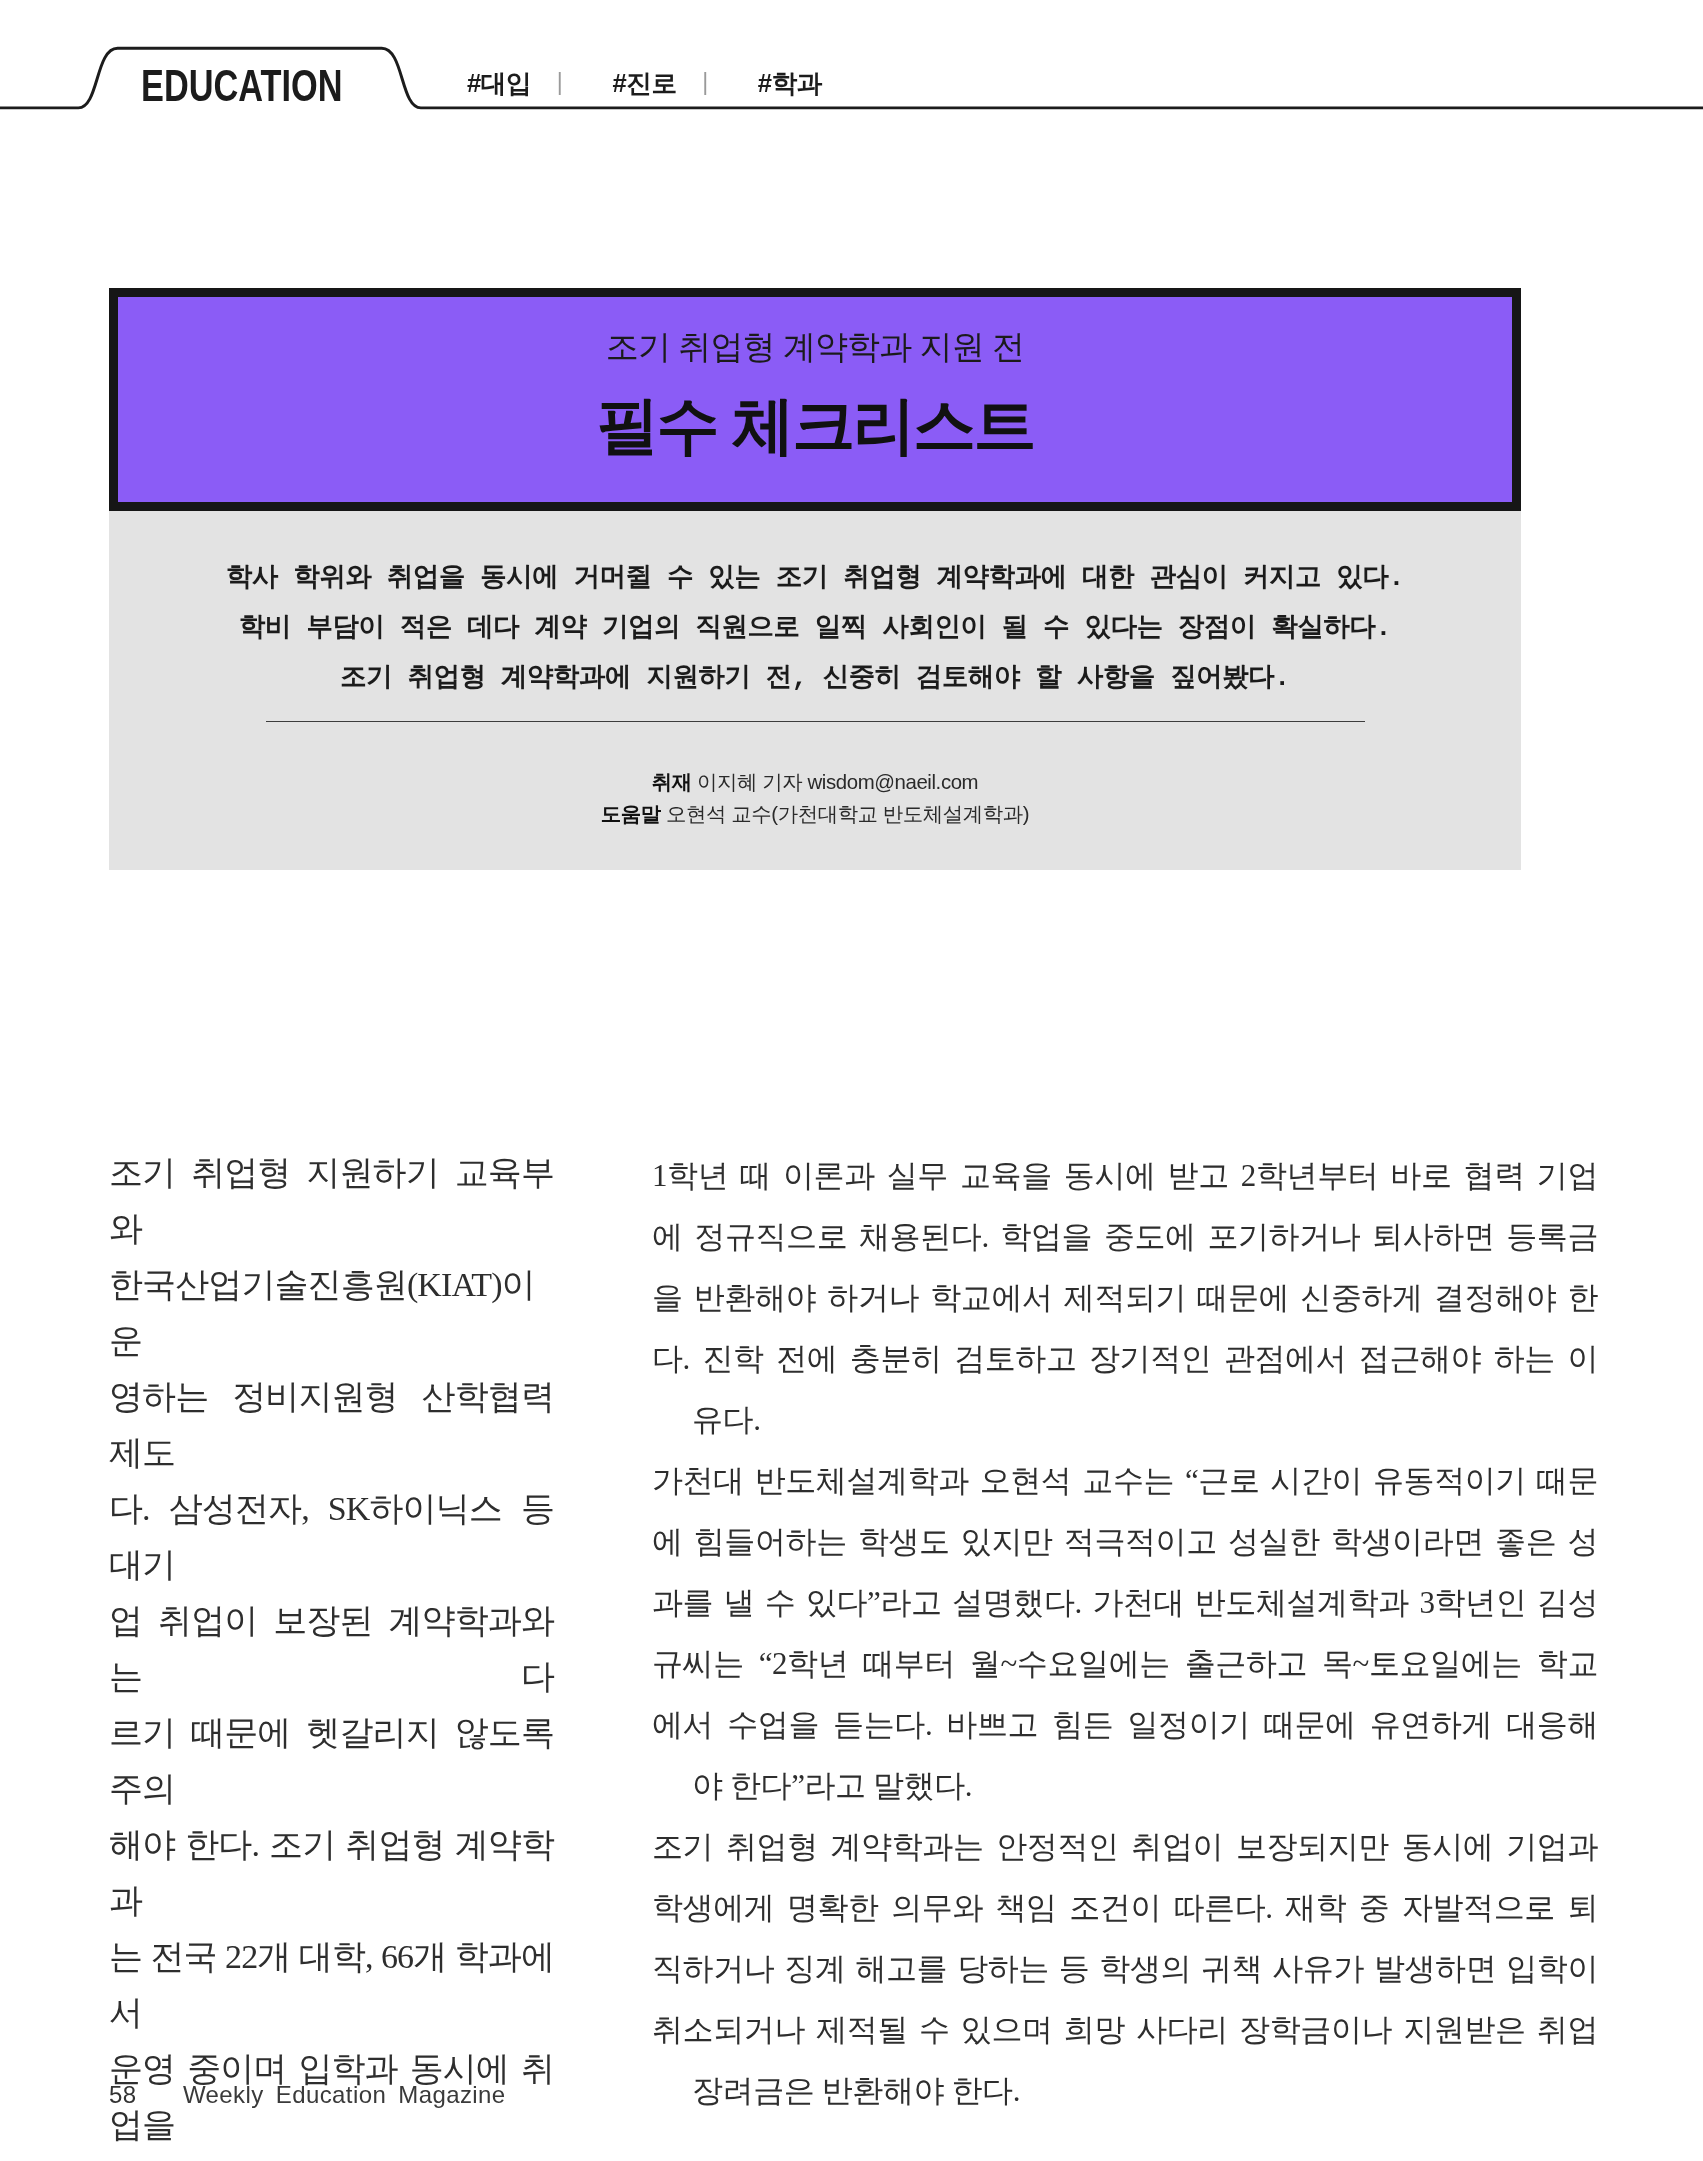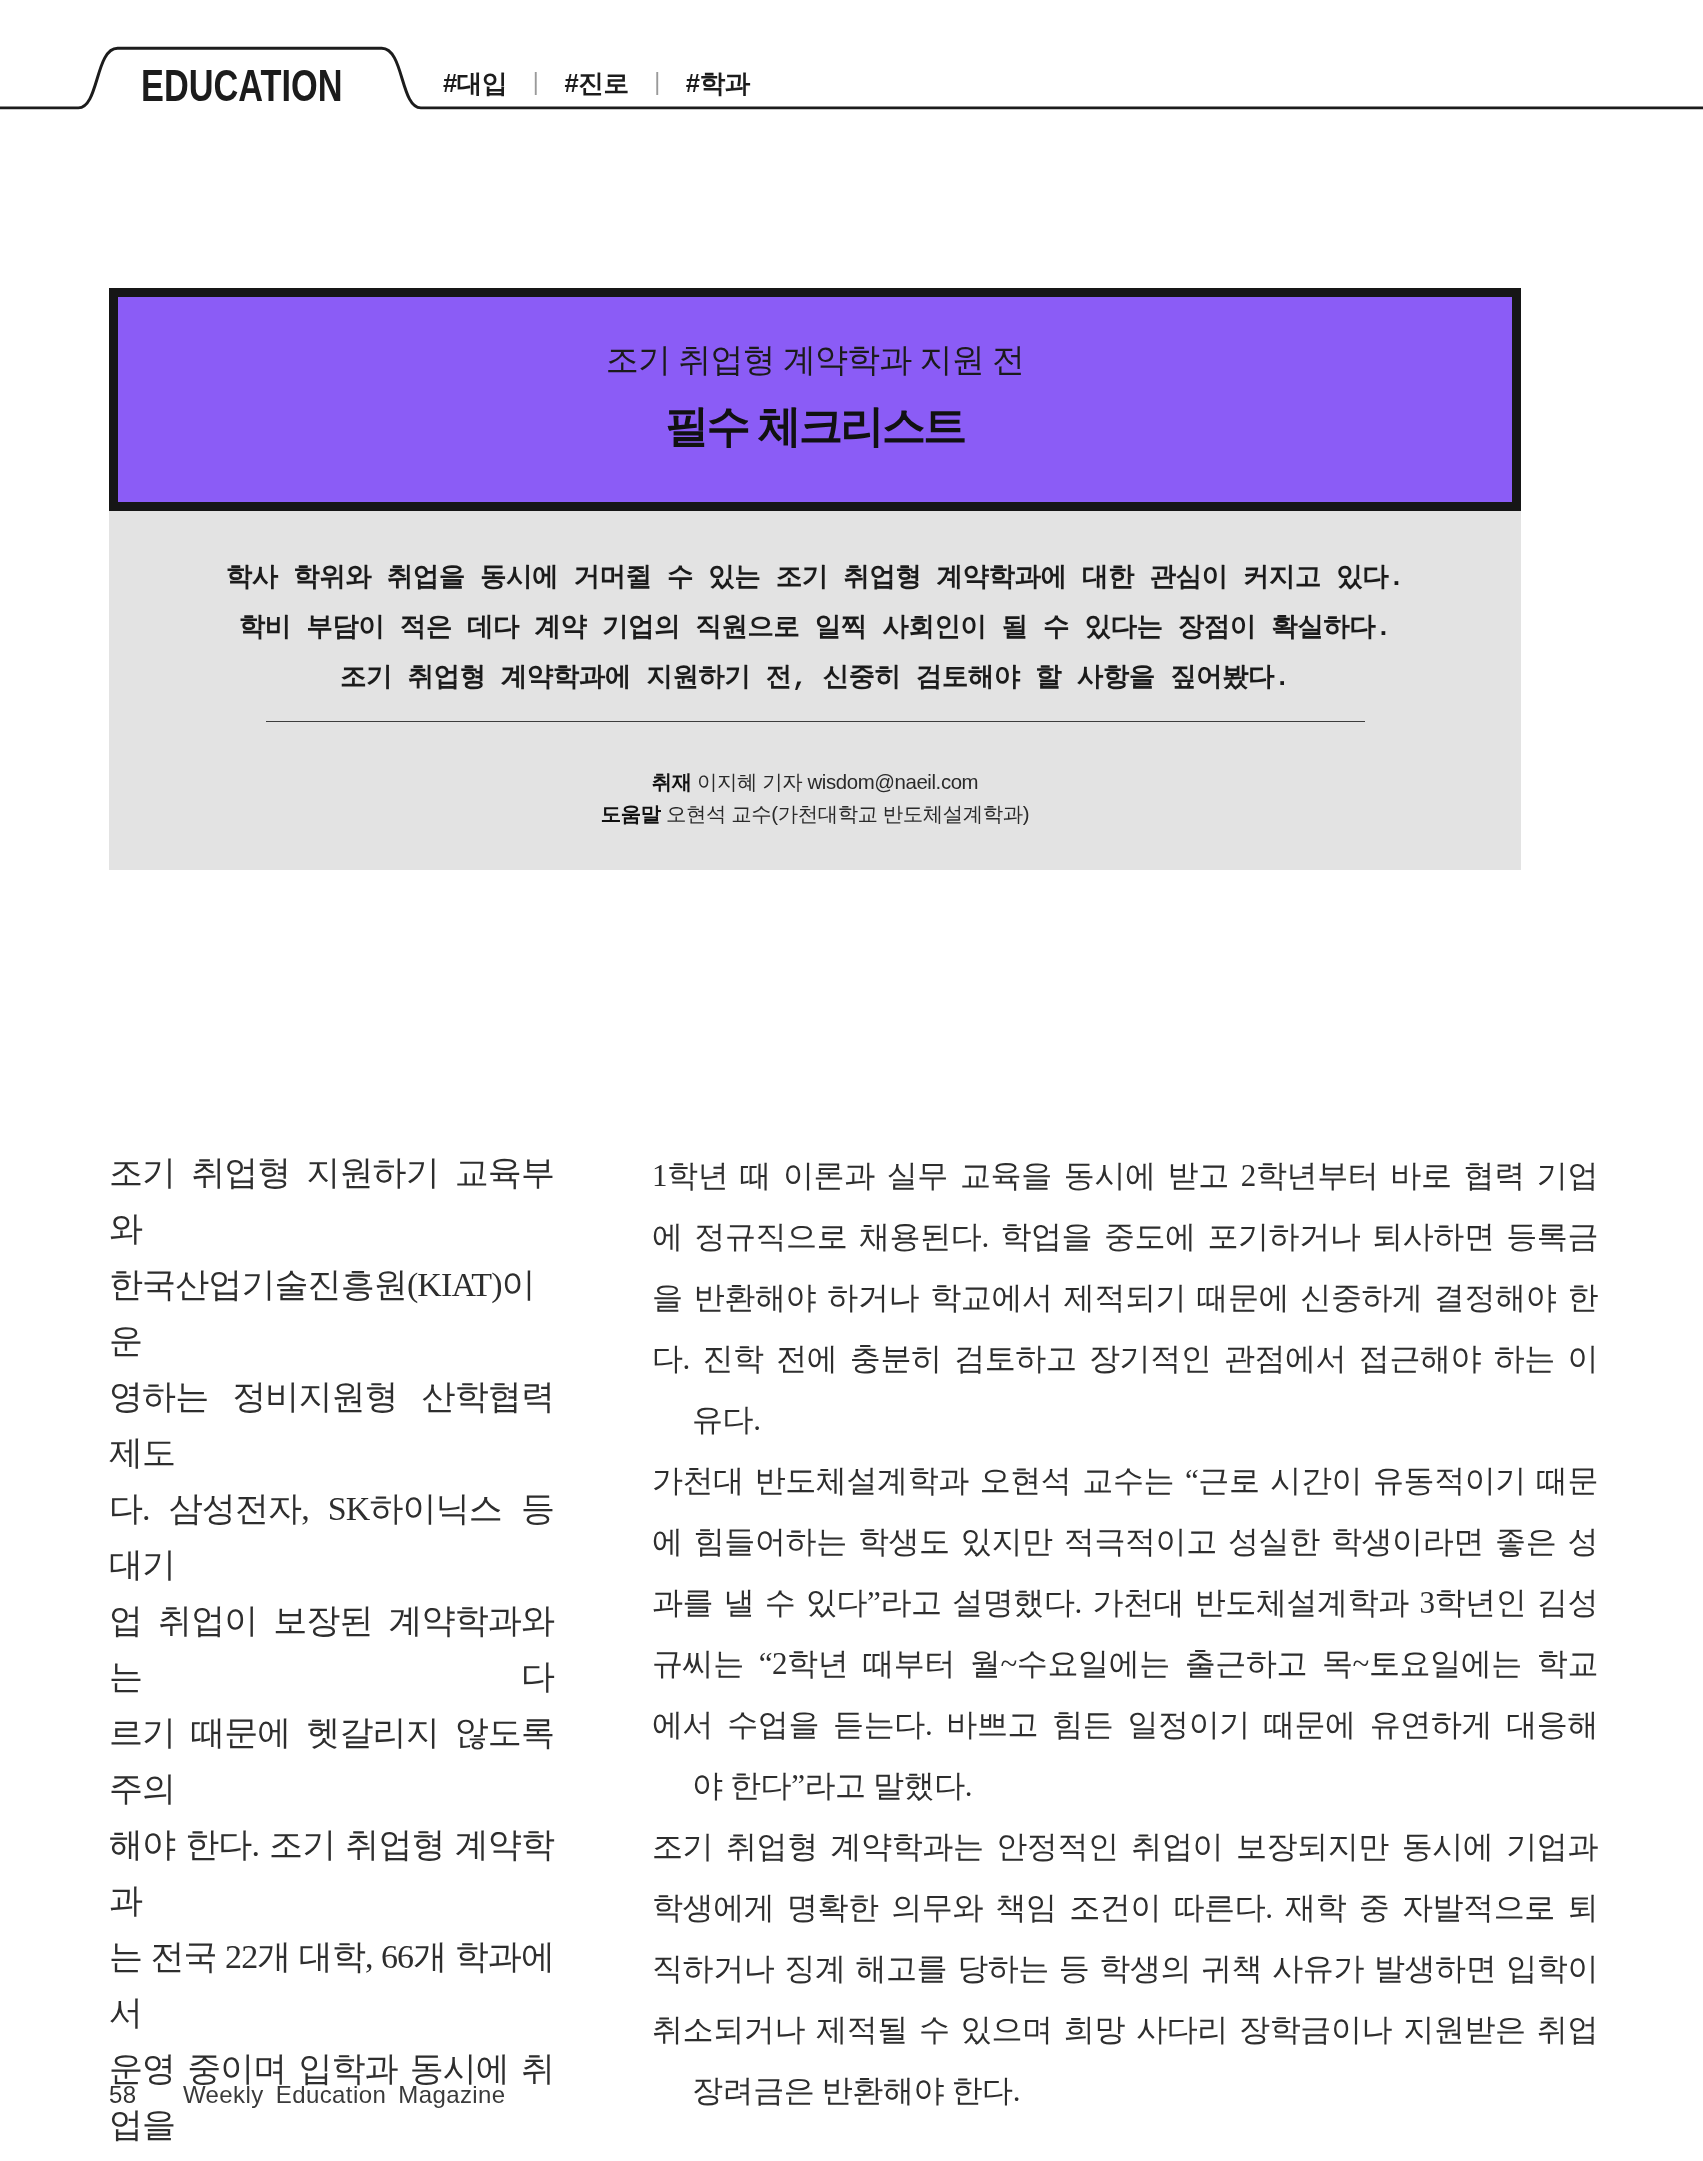--- a/index.html
+++ b/index.html
@@ -17,34 +17,34 @@
     position:absolute;left:141px;top:64px;
     font-size:44px;font-weight:bold;line-height:1;
     letter-spacing:0px;color:#1c1c1c;
     transform:scale(0.78,1);transform-origin:left top;
     white-space:nowrap;
   }
   .tags{
     position:absolute;left:443px;top:66px;
     display:flex;align-items:center;white-space:nowrap;
   }
-  .tag{font-size:25.6px;font-weight:bold;color:#1c1c1c;letter-spacing:-0.4px;}
+  .tag{font-size:25.6px;font-weight:bold;color:#1c1c1c;letter-spacing:-0.4px;margin-left:24px;}
   .tag-sep{color:#9a9a9a;font-size:23px;font-weight:normal;margin:0 25.6px;position:relative;top:-0.9px;}
   
   .title-box{
     position:absolute;left:109px;top:288px;width:1412px;height:223px;
     border:9.4px solid #161616;background:#8b5cf6;box-sizing:border-box;
     display:flex;flex-direction:column;align-items:center;justify-content:center;
     gap:13.6px;padding-bottom:5.1px;
   }
   .title-kicker{
     font-size:33px;font-weight:500;color:#1b1b1b;letter-spacing:-0.9px;
   }
   .title-main{
-    font-size:44px;font-weight:800;color:#111111;letter-spacing:-2.6px;
+    font-size:63px;font-weight:800;color:#111111;letter-spacing:-2.6px;
   }
   
   .lede-block{
     position:absolute;left:109px;top:511px;width:1412px;height:359px;
     background:#e3e3e3;box-sizing:border-box;padding-top:42px;
   }
   .lede-line{
     text-align:center;font-size:26.4px;font-weight:bold;color:#1b1b1b;
     line-height:50px;letter-spacing:-0.4px;font-family:Liberation Mono, monospace;
   }

